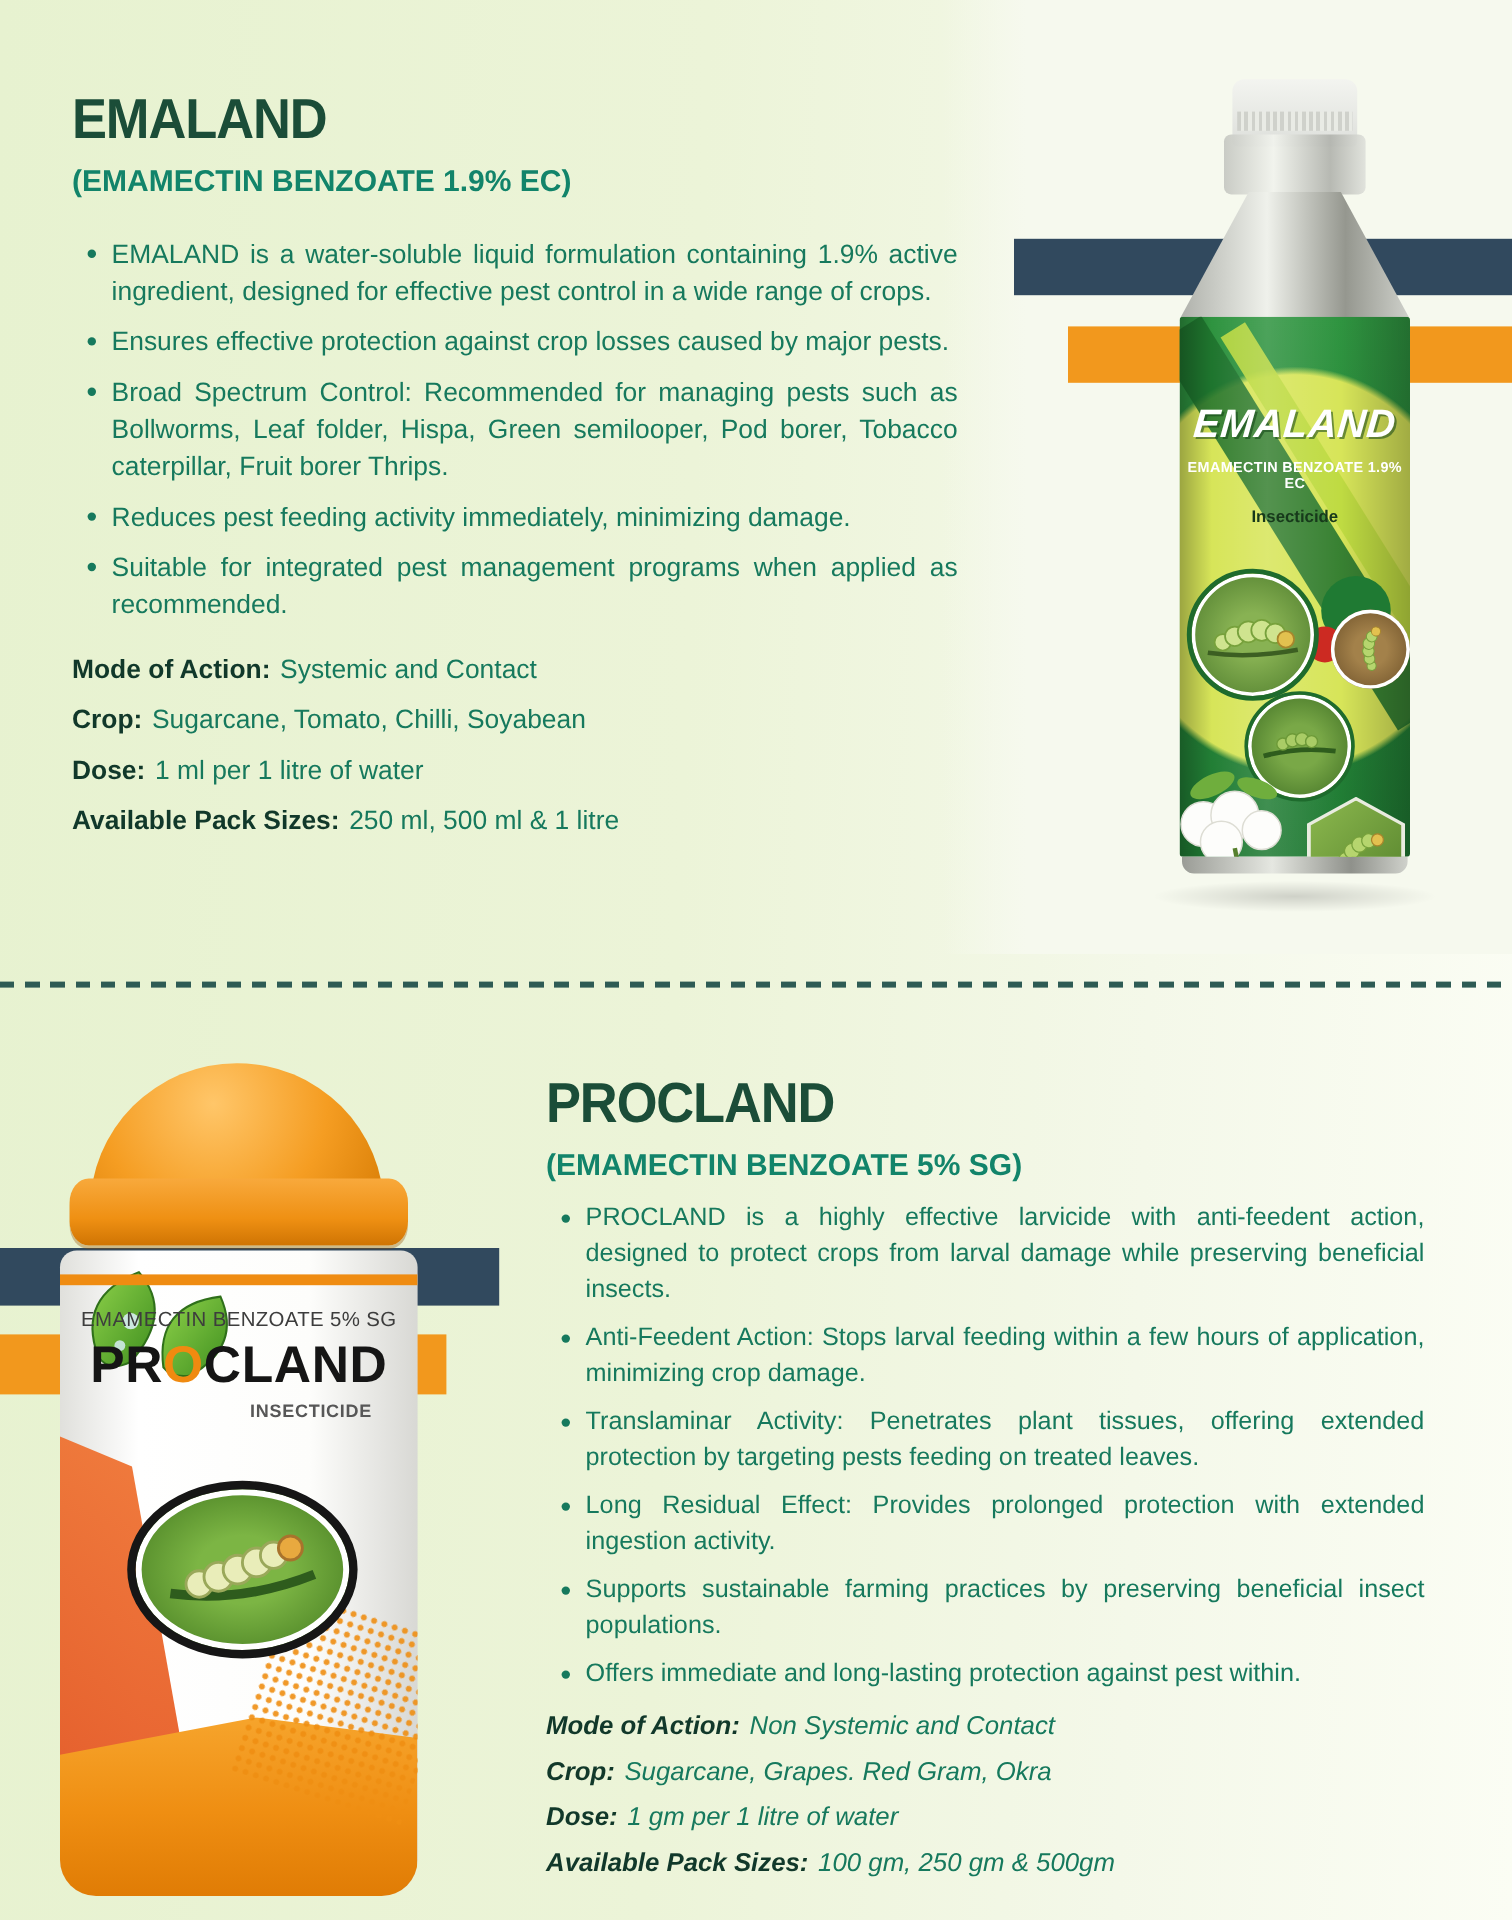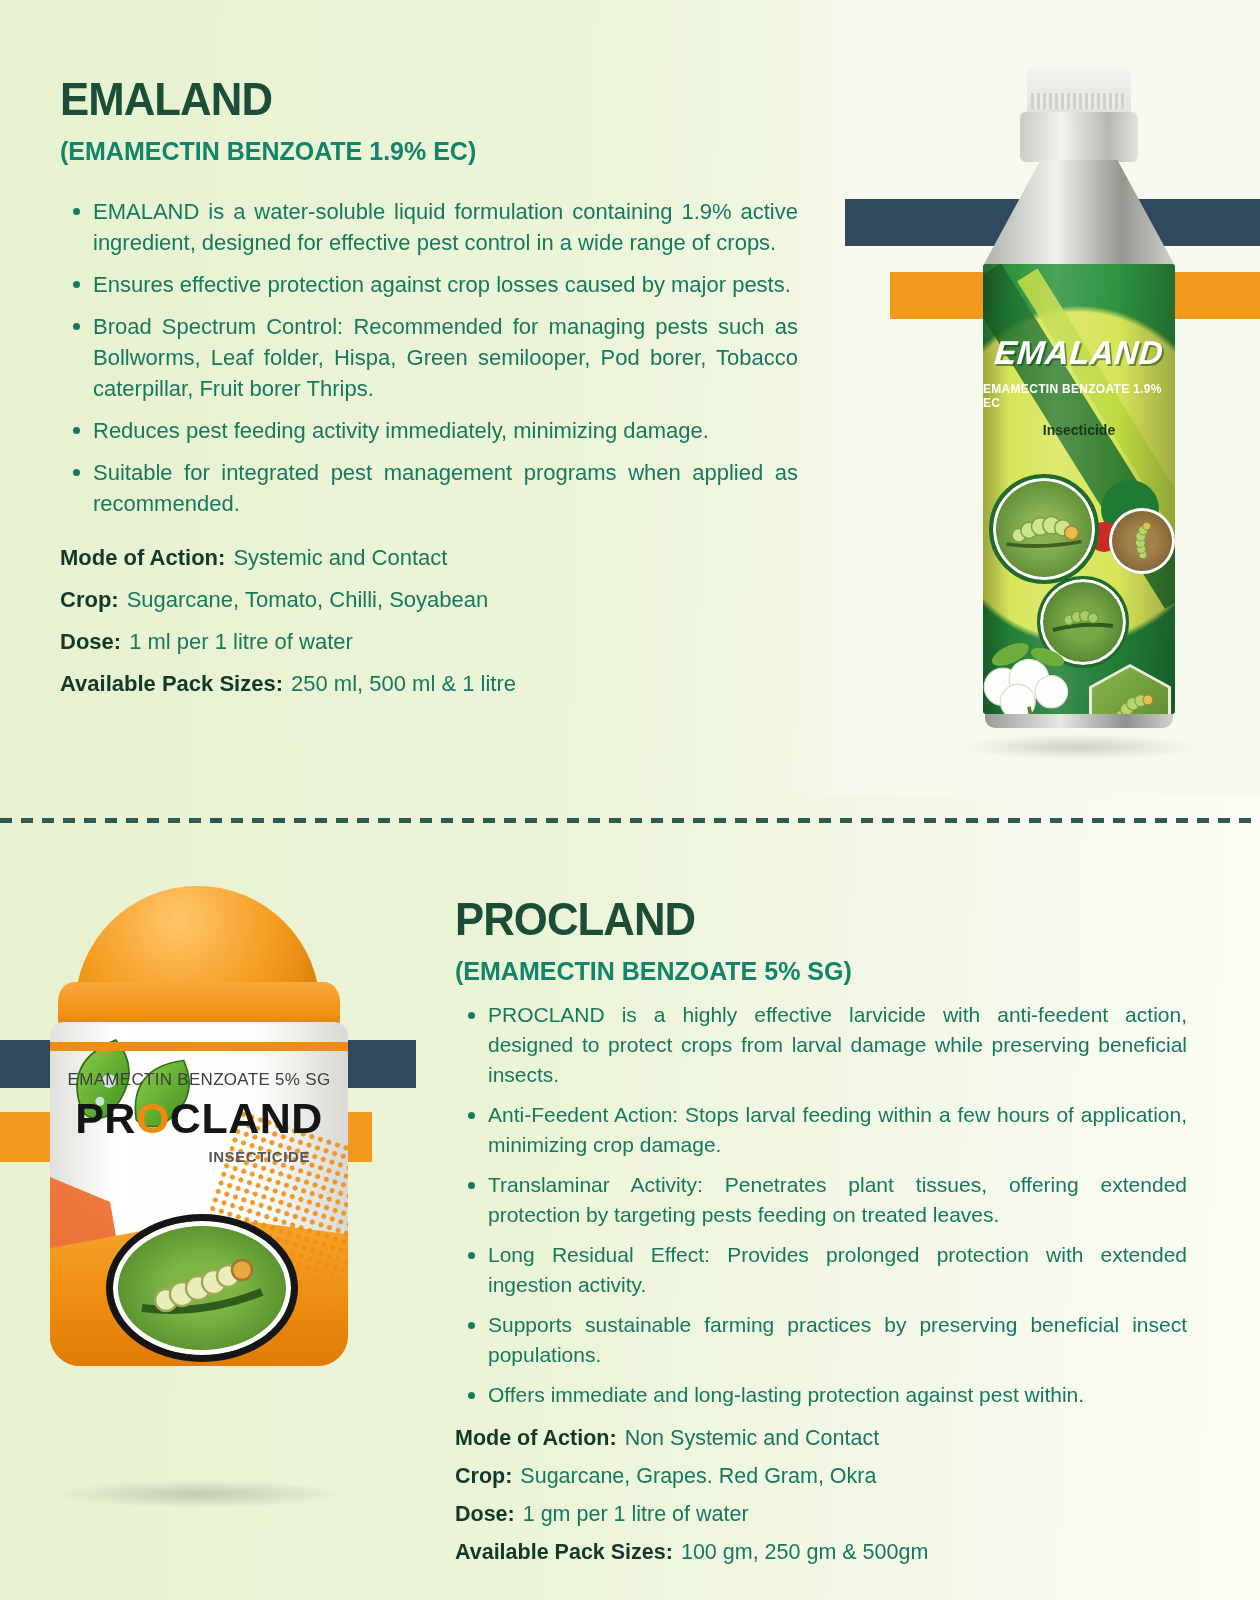--- a/index.html
+++ b/index.html
@@ -27,21 +27,21 @@
   h1 span{display:inline-block;transform:scaleX(.93);transform-origin:left;}
   .subtitle{font-size:25px;font-weight:700;color:var(--teal-strong);margin-bottom:30px;}
   .textcol.bottom .subtitle{margin-bottom:14px;}
   ul.bullets{list-style:none;margin:0;padding:0;color:var(--text-teal);}
   ul.bullets li{position:relative;padding-left:33px;margin-bottom:11px;text-align:justify;}
   .textcol.top ul.bullets li{font-size:22px;line-height:31px;}
   .textcol.bottom ul.bullets li{font-size:21px;line-height:30px;margin-bottom:10px;}
   .dot{position:absolute;left:13px;top:12px;width:7px;height:7px;border-radius:50%;
        background:var(--text-teal);}
   .infoblock{margin-top:26px;}
-  .textcol.bottom .infoblock{margin-top:16px;}
+  .textcol.bottom .infoblock{margin-top:16px;font-style:italic;}
   .info{font-size:22px;margin-bottom:16px;}
   .textcol.bottom .info{font-size:21.5px;margin-bottom:13px;}
   .info b{color:var(--label-dark);font-weight:700;}
   .info .val{color:var(--text-teal);margin-left:8px;}
   
   .divider{position:absolute;left:0;top:818px;width:1260px;height:5px;z-index:3;
     background:repeating-linear-gradient(90deg,var(--divider-teal) 0 12px,transparent 12px 21px);}
   
   .photo-bg-top{position:absolute;left:785px;top:0;width:475px;height:795px;z-index:0;
     background:linear-gradient(90deg,rgba(246,249,238,0) 0,#f6f9ee 70px);}
@@ -67,21 +67,21 @@
                linear-gradient(180deg,#2f9440,#1f7a33);}
   .b-body::after{content:"";position:absolute;inset:0;
     background:linear-gradient(90deg,rgba(0,0,0,.28),rgba(0,0,0,0) 14%,rgba(255,255,255,.14) 38%,rgba(0,0,0,0) 70%,rgba(0,0,0,.25));}
   .rib1{position:absolute;left:-90px;top:150px;width:380px;height:44px;background:#1c702c;
     transform:rotate(58deg);opacity:.85;}
   .rib2{position:absolute;left:-45px;top:160px;width:380px;height:24px;background:#bcd93f;
     transform:rotate(58deg);opacity:.9;}
   .b-brand{position:absolute;left:0;top:70px;width:100%;text-align:center;color:#fff;
     font-size:33px;font-weight:900;font-style:italic;letter-spacing:.5px;
     text-shadow:2px 2px 0 rgba(18,68,24,.55);transform:skewX(-5deg);z-index:2;}
-  .b-ing{position:absolute;left:0;top:118px;width:100%;text-align:left;color:#fff;
+  .b-ing{position:absolute;left:0;top:118px;width:100%;text-align:center;color:#fff;
     font-size:12px;font-weight:700;letter-spacing:.3px;z-index:2;}
   .b-type{position:absolute;left:0;top:158px;width:100%;text-align:center;color:#17391b;
     font-size:14px;font-weight:600;z-index:2;}
   .circle{position:absolute;border-radius:50%;display:flex;align-items:center;justify-content:center;overflow:hidden;z-index:3;}
   .b-c1{left:6px;top:210px;width:110px;height:110px;border:4px solid #1e6b2d;
     box-shadow:inset 0 0 0 3px #fff;background:radial-gradient(#88b253 25%,#4d7b2c 95%);}
   .b-cg{left:118px;top:216px;width:58px;height:58px;background:#1f7a33;}
   .b-cred{left:106px;top:258px;width:30px;height:30px;background:#cc2a22;}
   .b-c2{left:126px;top:244px;width:66px;height:66px;box-shadow:inset 0 0 0 3px #fff;
     background:radial-gradient(#a3814a 30%,#6b4f28 95%);}
@@ -98,21 +98,21 @@
     background:radial-gradient(closest-side,rgba(0,0,0,.16),rgba(0,0,0,0));}
   
   .jar{position:absolute;left:40px;top:886px;width:320px;height:640px;z-index:2;}
   .jar>div{position:absolute;}
   .j-dome{left:35px;top:0;width:245px;height:130px;
     border-radius:50% 50% 10px 10px / 94% 94% 8px 8px;
     background:radial-gradient(circle at 42% 26%,#ffc669,#f59d22 55%,#d97e06 96%);}
   .j-flange{left:18px;top:96px;width:282px;height:56px;border-radius:16px/20px;
     background:linear-gradient(180deg,#f8a93c,#ef9013 60%,#cf7403);
     box-shadow:0 3px 0 rgba(150,80,0,.35);}
-  .j-body{left:10px;top:136px;width:298px;height:344px;border-radius:14px 14px 30px 30px;
+  .j-body{left:10px;top:156px;width:298px;height:538px;border-radius:14px 14px 30px 30px;
     overflow:hidden;background:linear-gradient(90deg,#e0e0dc,#ffffff 22%,#fdfdfb 70%,#d8d8d4);}
   .j-body>div{position:absolute;}
   .j-stripe{left:0;top:20px;width:100%;height:9px;background:#ef8c12;}
   .j-ing{left:0;top:48px;width:100%;text-align:center;font-size:17px;color:#3d3d3d;
     font-weight:500;letter-spacing:.3px;z-index:3;}
   .j-brand{left:0;top:72px;width:100%;text-align:center;font-size:43px;font-weight:900;
     color:#151515;letter-spacing:.5px;z-index:3;}
   .j-brand .o{color:#f08a10;}
   .j-type{left:0;top:126px;width:100%;text-align:right;padding-right:38px;font-size:15px;
     color:#575757;font-weight:600;letter-spacing:.6px;z-index:3;}

